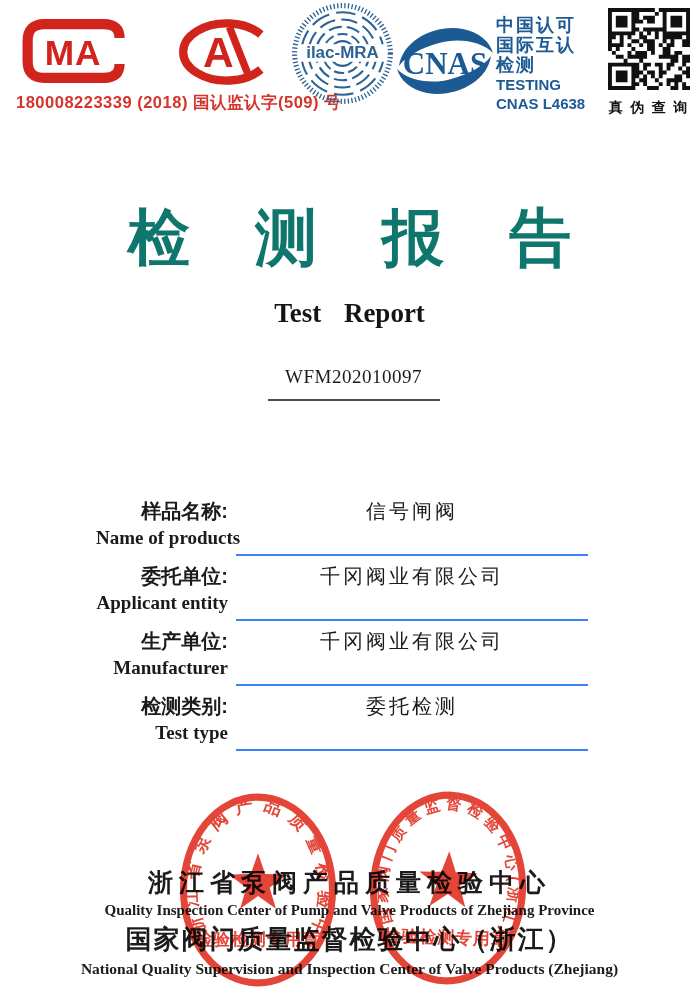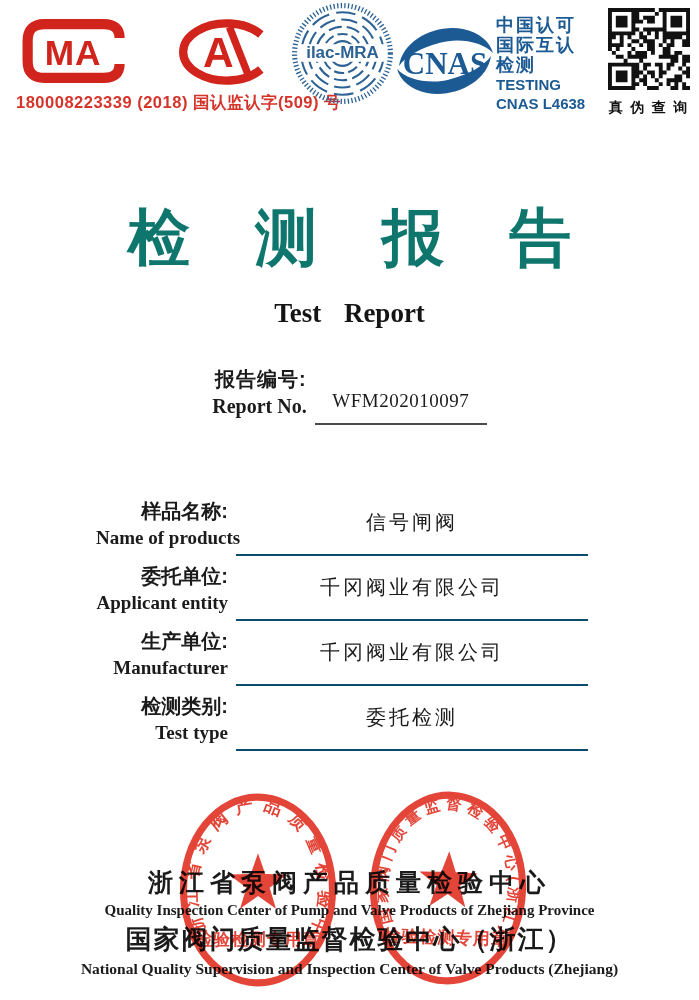--- a/index.html
+++ b/index.html
@@ -51,30 +51,30 @@
     font-size:20px; line-height:26px; letter-spacing:1px;
   }
   .report-label-en { font-weight:700; font-size:20px; line-height:28px; }
   .report-line {
     width:172px; margin-left:8px; margin-bottom:-5px;
     border-bottom:2px solid #4a4a4a; text-align:center;
     font-size:19px; padding-bottom:11px; letter-spacing:0.5px;
   }
   
   .fields { position:absolute; top:498px; left:96px; width:492px; }
-  .field-row { display:flex; align-items:flex-end; margin-bottom:12px; }
+  .field-row { display:flex; margin-bottom:12px; }
   .field-labels { width:132px; text-align:right; flex:none; }
   .field-label-zh {
     font-family:"Liberation Sans", sans-serif; font-weight:700;
     font-size:20px; line-height:27px; white-space:nowrap;
   }
   .field-label-en { font-weight:700; font-size:19px; line-height:26px; white-space:nowrap; }
   .field-line {
     flex:1; margin-left:8px; margin-bottom:-5px;
-    border-bottom:2px solid #0c4a6e; text-align:center;
+    border-bottom:2px solid #3b82f6; text-align:center;
     font-size:20px; letter-spacing:3px; padding-bottom:18px;
   }
   
   .org-lines { position:absolute; top:866px; left:0; width:100%; text-align:center; z-index:1; }
   .org1-zh { font-size:25px; font-weight:600; letter-spacing:6px; line-height:33px; }
   .org1-en { font-size:15px; font-weight:700; line-height:23px; }
   .org2-zh { font-size:26px; font-weight:600; letter-spacing:2px; line-height:35px; }
   .org2-en { font-size:15.5px; font-weight:700; line-height:24px; }
   .stamp {
     position:absolute; width:164px; height:200px; z-index:2;
@@ -131,24 +131,20 @@
     <svg id="qr-svg" width="82" height="82" viewBox="0 0 84 84">
         <path d="M0,0h4v4h-4zM4,0h4v4h-4zM8,0h4v4h-4zM12,0h4v4h-4zM16,0h4v4h-4zM20,0h4v4h-4zM24,0h4v4h-4zM28,0h4v4h-4zM32,0h4v4h-4zM36,0h4v4h-4zM40,0h4v4h-4zM44,0h4v4h-4zM52,0h4v4h-4zM56,0h4v4h-4zM60,0h4v4h-4zM64,0h4v4h-4zM68,0h4v4h-4zM72,0h4v4h-4zM76,0h4v4h-4zM80,0h4v4h-4zM0,4h4v4h-4zM24,4h4v4h-4zM28,4h4v4h-4zM48,4h4v4h-4zM56,4h4v4h-4zM80,4h4v4h-4zM0,8h4v4h-4zM8,8h4v4h-4zM12,8h4v4h-4zM16,8h4v4h-4zM24,8h4v4h-4zM28,8h4v4h-4zM36,8h4v4h-4zM40,8h4v4h-4zM44,8h4v4h-4zM56,8h4v4h-4zM64,8h4v4h-4zM68,8h4v4h-4zM72,8h4v4h-4zM80,8h4v4h-4zM0,12h4v4h-4zM8,12h4v4h-4zM12,12h4v4h-4zM16,12h4v4h-4zM24,12h4v4h-4zM28,12h4v4h-4zM32,12h4v4h-4zM40,12h4v4h-4zM44,12h4v4h-4zM56,12h4v4h-4zM64,12h4v4h-4zM68,12h4v4h-4zM72,12h4v4h-4zM80,12h4v4h-4zM0,16h4v4h-4zM8,16h4v4h-4zM12,16h4v4h-4zM16,16h4v4h-4zM24,16h4v4h-4zM56,16h4v4h-4zM64,16h4v4h-4zM68,16h4v4h-4zM72,16h4v4h-4zM80,16h4v4h-4zM0,20h4v4h-4zM24,20h4v4h-4zM28,20h4v4h-4zM36,20h4v4h-4zM40,20h4v4h-4zM44,20h4v4h-4zM48,20h4v4h-4zM52,20h4v4h-4zM56,20h4v4h-4zM80,20h4v4h-4zM0,24h4v4h-4zM4,24h4v4h-4zM8,24h4v4h-4zM12,24h4v4h-4zM16,24h4v4h-4zM20,24h4v4h-4zM24,24h4v4h-4zM32,24h4v4h-4zM40,24h4v4h-4zM48,24h4v4h-4zM56,24h4v4h-4zM60,24h4v4h-4zM64,24h4v4h-4zM68,24h4v4h-4zM72,24h4v4h-4zM76,24h4v4h-4zM80,24h4v4h-4zM0,28h4v4h-4zM4,28h4v4h-4zM12,28h4v4h-4zM20,28h4v4h-4zM32,28h4v4h-4zM36,28h4v4h-4zM48,28h4v4h-4zM56,28h4v4h-4zM60,28h4v4h-4zM64,28h4v4h-4zM68,28h4v4h-4zM72,28h4v4h-4zM80,28h4v4h-4zM0,32h4v4h-4zM12,32h4v4h-4zM24,32h4v4h-4zM28,32h4v4h-4zM36,32h4v4h-4zM40,32h4v4h-4zM44,32h4v4h-4zM56,32h4v4h-4zM64,32h4v4h-4zM76,32h4v4h-4zM80,32h4v4h-4zM0,36h4v4h-4zM4,36h4v4h-4zM8,36h4v4h-4zM12,36h4v4h-4zM20,36h4v4h-4zM32,36h4v4h-4zM40,36h4v4h-4zM44,36h4v4h-4zM52,36h4v4h-4zM60,36h4v4h-4zM64,36h4v4h-4zM76,36h4v4h-4zM80,36h4v4h-4zM0,40h4v4h-4zM8,40h4v4h-4zM24,40h4v4h-4zM40,40h4v4h-4zM44,40h4v4h-4zM56,40h4v4h-4zM60,40h4v4h-4zM4,44h4v4h-4zM20,44h4v4h-4zM28,44h4v4h-4zM32,44h4v4h-4zM36,44h4v4h-4zM44,44h4v4h-4zM56,44h4v4h-4zM60,44h4v4h-4zM68,44h4v4h-4zM72,44h4v4h-4zM8,48h4v4h-4zM12,48h4v4h-4zM20,48h4v4h-4zM24,48h4v4h-4zM28,48h4v4h-4zM32,48h4v4h-4zM36,48h4v4h-4zM52,48h4v4h-4zM56,48h4v4h-4zM60,48h4v4h-4zM64,48h4v4h-4zM68,48h4v4h-4zM76,48h4v4h-4zM80,48h4v4h-4zM16,52h4v4h-4zM32,52h4v4h-4zM64,52h4v4h-4zM68,52h4v4h-4zM76,52h4v4h-4zM80,52h4v4h-4zM0,56h4v4h-4zM4,56h4v4h-4zM8,56h4v4h-4zM12,56h4v4h-4zM16,56h4v4h-4zM20,56h4v4h-4zM24,56h4v4h-4zM28,56h4v4h-4zM36,56h4v4h-4zM40,56h4v4h-4zM48,56h4v4h-4zM52,56h4v4h-4zM60,56h4v4h-4zM64,56h4v4h-4zM76,56h4v4h-4zM0,60h4v4h-4zM24,60h4v4h-4zM28,60h4v4h-4zM36,60h4v4h-4zM52,60h4v4h-4zM60,60h4v4h-4zM72,60h4v4h-4zM80,60h4v4h-4zM0,64h4v4h-4zM8,64h4v4h-4zM12,64h4v4h-4zM16,64h4v4h-4zM24,64h4v4h-4zM28,64h4v4h-4zM32,64h4v4h-4zM40,64h4v4h-4zM44,64h4v4h-4zM52,64h4v4h-4zM56,64h4v4h-4zM76,64h4v4h-4zM80,64h4v4h-4zM0,68h4v4h-4zM8,68h4v4h-4zM12,68h4v4h-4zM16,68h4v4h-4zM24,68h4v4h-4zM28,68h4v4h-4zM36,68h4v4h-4zM44,68h4v4h-4zM52,68h4v4h-4zM68,68h4v4h-4zM72,68h4v4h-4zM80,68h4v4h-4zM0,72h4v4h-4zM8,72h4v4h-4zM12,72h4v4h-4zM16,72h4v4h-4zM24,72h4v4h-4zM32,72h4v4h-4zM36,72h4v4h-4zM48,72h4v4h-4zM60,72h4v4h-4zM64,72h4v4h-4zM68,72h4v4h-4zM72,72h4v4h-4zM0,76h4v4h-4zM24,76h4v4h-4zM28,76h4v4h-4zM36,76h4v4h-4zM52,76h4v4h-4zM60,76h4v4h-4zM68,76h4v4h-4zM76,76h4v4h-4zM0,80h4v4h-4zM4,80h4v4h-4zM8,80h4v4h-4zM12,80h4v4h-4zM16,80h4v4h-4zM20,80h4v4h-4zM24,80h4v4h-4zM40,80h4v4h-4zM44,80h4v4h-4zM48,80h4v4h-4zM64,80h4v4h-4zM68,80h4v4h-4zM76,80h4v4h-4zM80,80h4v4h-4z" fill="#111"></path>
       </svg>
     <div class="qr-caption">真 伪 查 询</div>
   </div>
 
   <h1 class="title-zh">检测报告</h1>
   <div class="title-en">Test Report</div>
 
   <div class="report-row">
-    <div class="report-labels">
-      <div class="report-label-zh">报告编号:</div>
-      <div class="report-label-en">Report No.</div>
-    </div>
     <div class="report-line">WFM202010097</div>
   </div>
 
   <div class="fields">
 
     <div class="field-row">
       <div class="field-labels">
         <div class="field-label-zh">样品名称:</div>
         <div class="field-label-en">Name of products</div>
       </div>

